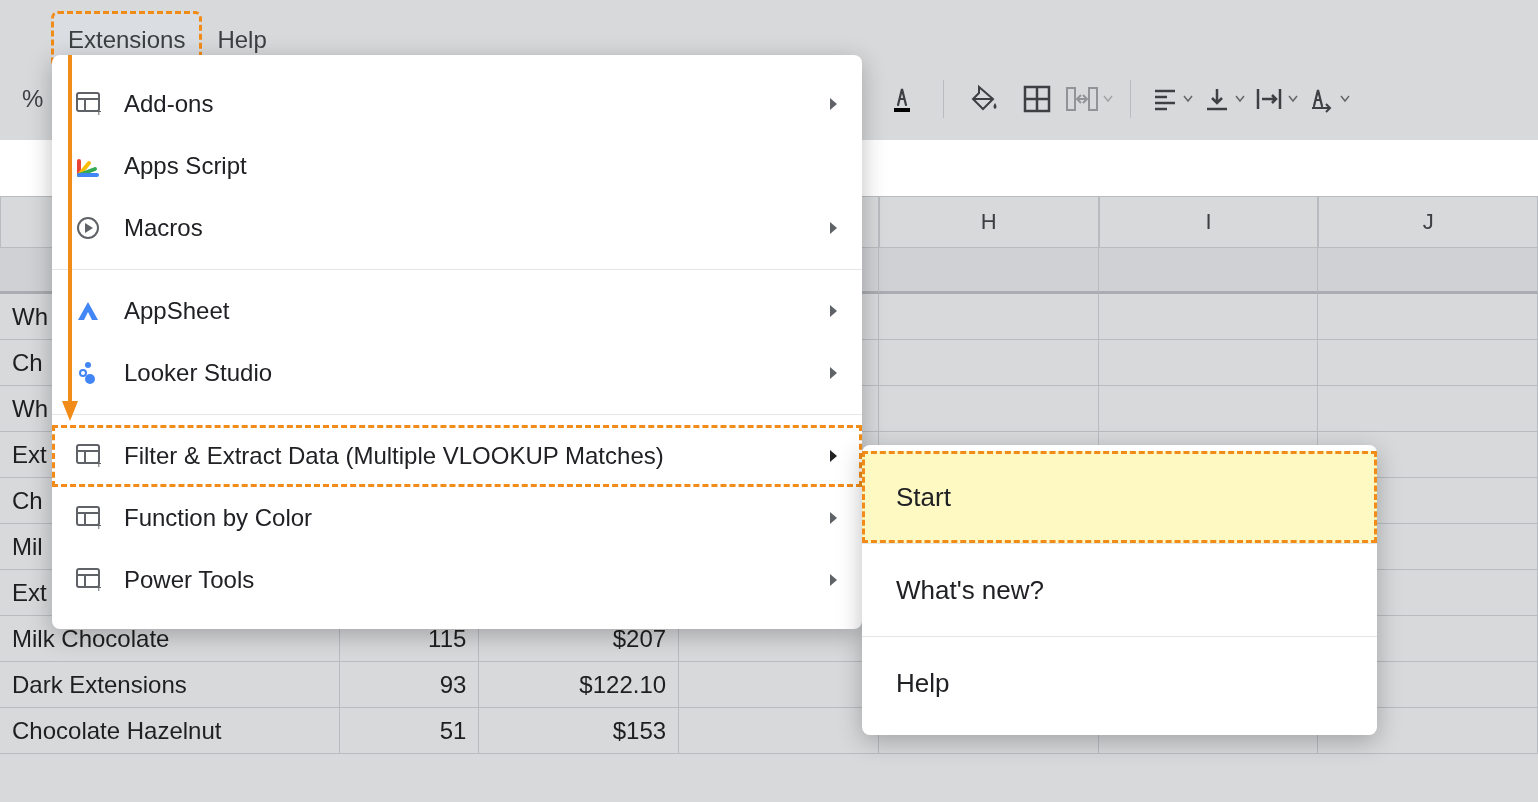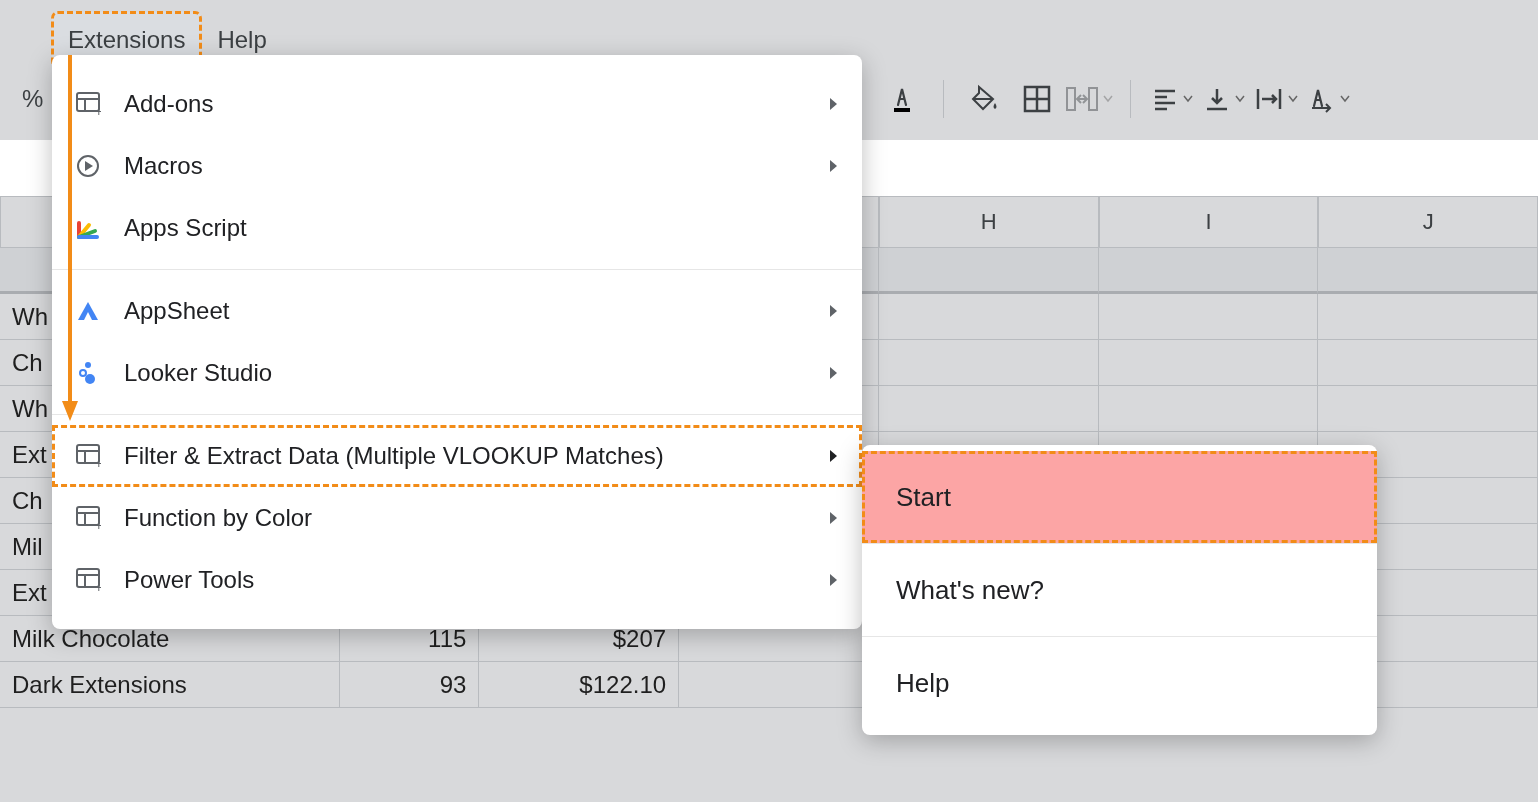--- a/index.html
+++ b/index.html
@@ -211,20 +211,29 @@
         </div>
       <div class="row">
           <div class="cell" style="width:340px">Dark Extensions</div>
           <div class="cell right" style="width:140px">93</div>
           <div class="cell right" style="width:200px">$122.10</div>
           <div class="cell" style="width:200px"></div>
           <div class="cell" style="width:220px"></div>
           <div class="cell" style="width:220px"></div>
           <div class="cell" style="width:220px"></div>
         </div>
+      <div class="row">
+          <div class="cell" style="width:340px">Chocolate Hazelnut</div>
+          <div class="cell right" style="width:140px">51</div>
+          <div class="cell right" style="width:200px">$153</div>
+          <div class="cell" style="width:200px"></div>
+          <div class="cell" style="width:220px"></div>
+          <div class="cell" style="width:220px"></div>
+          <div class="cell" style="width:220px"></div>
+        </div>
     </div>
   </div>
 
   <div class="menu1">
     <div class="mi">
       <span class="ic">
         <svg width="26" height="26" viewBox="0 0 26 26">
             <rect x="2" y="2" width="22" height="18" rx="2" fill="none" stroke="#5f6368" stroke-width="2"></rect>
             <line x1="2" y1="8" x2="24" y2="8" stroke="#5f6368" stroke-width="2"></line>
             <line x1="10" y1="8" x2="10" y2="20" stroke="#5f6368" stroke-width="2"></line>
@@ -234,42 +243,42 @@
       <span>Add-ons</span>
       <span class="arrow">
           <svg width="12" height="14">
             <path d="M2 1 L9 7 L2 13 Z" fill="#5f6368"></path>
           </svg>
         </span>
     </div>
     <div class="mi">
       <span class="ic">
         <svg width="26" height="26" viewBox="0 0 26 26">
-            <circle cx="13" cy="13" r="10" fill="none" stroke="#5f6368" stroke-width="2"></circle>
-            <path d="M10 8 L18 13 L10 18 Z" fill="#5f6368"></path>
-          </svg>
-      </span>
-      <span>Macros</span>
-      <span class="arrow">
-          <svg width="12" height="14">
-            <path d="M2 1 L9 7 L2 13 Z" fill="#5f6368"></path>
-          </svg>
-        </span>
-    </div>
-    <div class="mi">
-      <span class="ic">
-        <svg width="26" height="26" viewBox="0 0 26 26">
           <path d="M4 22 L4 8" stroke="#ea4335" stroke-width="4" stroke-linecap="round"></path>
           <path d="M4 22 L14 10" stroke="#fbbc04" stroke-width="4" stroke-linecap="round"></path>
           <path d="M4 22 L20 16" stroke="#34a853" stroke-width="4" stroke-linecap="round"></path>
           <path d="M4 22 L22 22" stroke="#4285f4" stroke-width="4" stroke-linecap="round"></path>
         </svg>
       </span>
       <span>Apps Script</span>
     </div>
+    <div class="mi">
+      <span class="ic">
+        <svg width="26" height="26" viewBox="0 0 26 26">
+            <circle cx="13" cy="13" r="10" fill="none" stroke="#5f6368" stroke-width="2"></circle>
+            <path d="M10 8 L18 13 L10 18 Z" fill="#5f6368"></path>
+          </svg>
+      </span>
+      <span>Macros</span>
+      <span class="arrow">
+          <svg width="12" height="14">
+            <path d="M2 1 L9 7 L2 13 Z" fill="#5f6368"></path>
+          </svg>
+        </span>
+    </div>
     <div class="msep"></div>
     <div class="mi">
       <span class="ic">
         <svg width="26" height="26" viewBox="0 0 26 26">
             <path d="M3 22 L13 4 L23 22 Z" fill="#4285f4"></path>
             <path d="M9 22 L13 14 L17 22 Z" fill="#fff"></path>
           </svg>
       </span>
       <span>AppSheet</span>
       <span class="arrow">
@@ -338,21 +347,21 @@
       <span>Power Tools</span>
       <span class="arrow">
           <svg width="12" height="14">
             <path d="M2 1 L9 7 L2 13 Z" fill="#5f6368"></path>
           </svg>
         </span>
     </div>
   </div>
 
   <div class="sub">
-    <div class="si high" style="background:#fca5a5">
+    <div class="si high" style="background:#fef9c3">
         <span>Start</span>
       </div>
     <div class="ssep"></div>
     <div class="si">
         <span>What's new?</span>
       </div>
     <div class="ssep"></div>
     <div class="si">
         <span>Help</span>
       </div>

